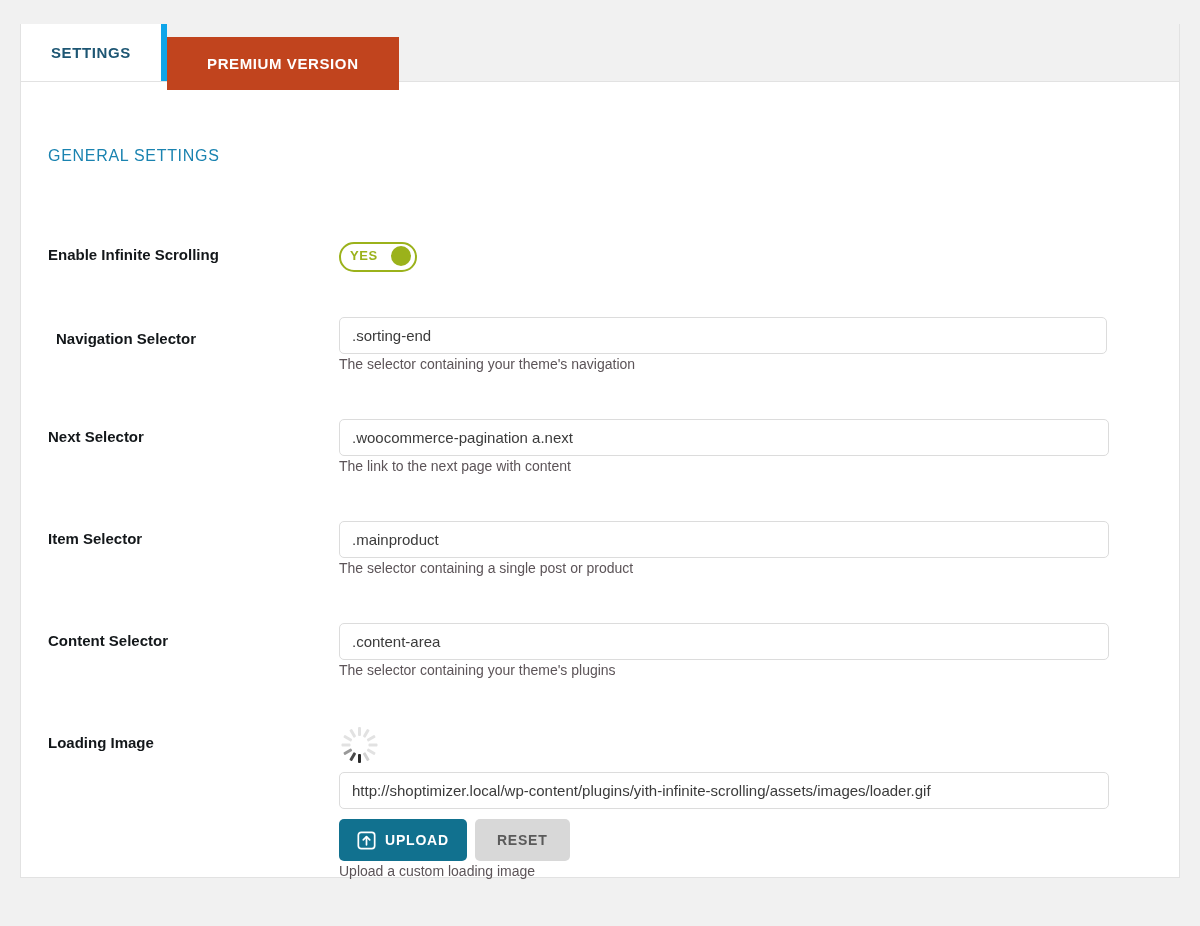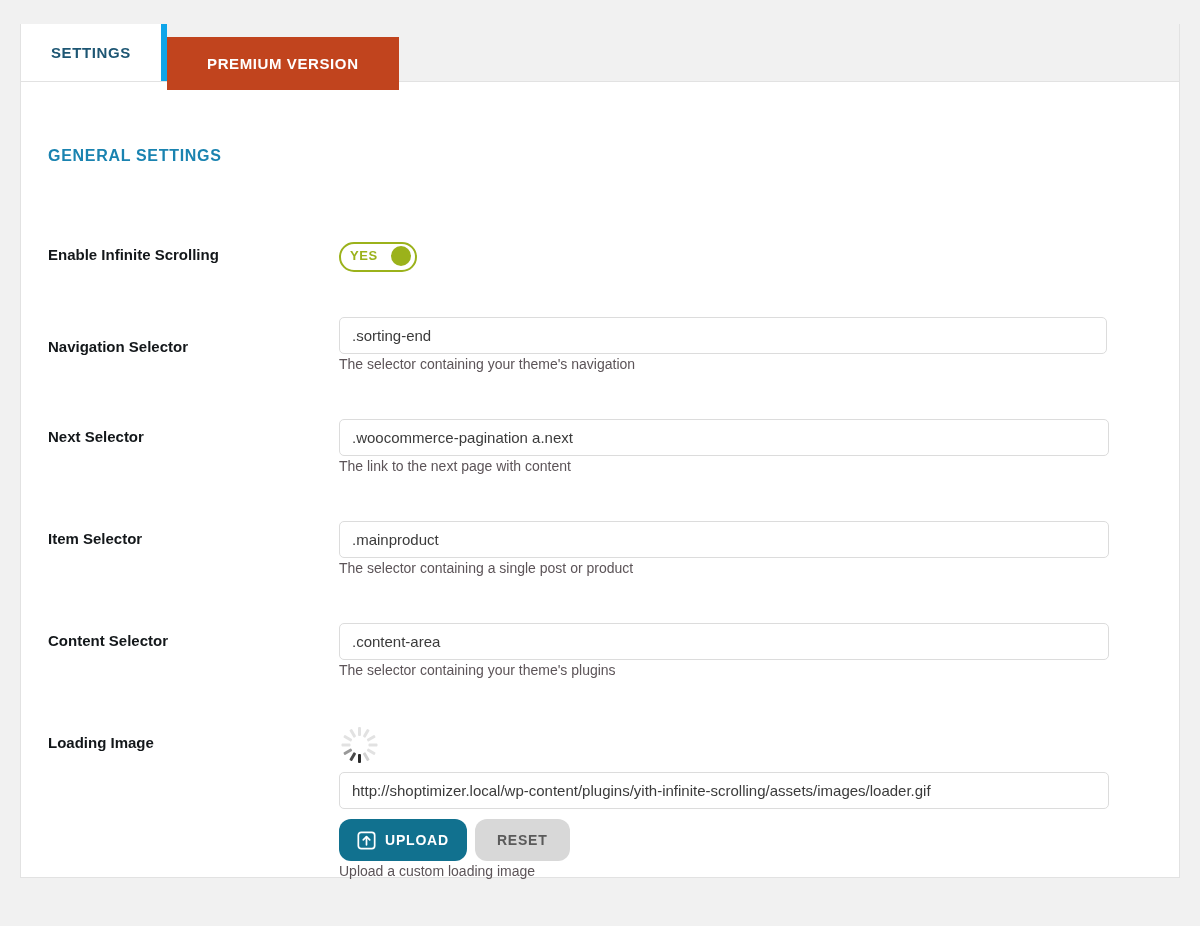--- a/index.html
+++ b/index.html
@@ -75,21 +75,21 @@
     right: 0;
     bottom: 0;
     padding: 0;
   }
 
   .section-title {
     position: absolute;
     left: 27px;
     top: 65px;
     font-size: 16px;
-    font-weight: bold;
+    font-weight: normal;
     letter-spacing: 0.7px;
     color: #1a83b0;
   }
 
   .row {
     position: absolute;
     left: 0;
     width: 100%;
   }
   .row-label {
@@ -195,21 +195,21 @@
   .btn-row {
     display: flex;
     gap: 8px;
     margin-top: 10px;
   }
   .btn {
     display: inline-flex;
     align-items: center;
     gap: 9px;
     border: none;
-    border-radius: 12px;
+    border-radius: 5px;
     font-family: "Liberation Sans", sans-serif;
     font-size: 14px;
     font-weight: bold;
     letter-spacing: 0.8px;
     padding: 0 18px;
     height: 42px;
     cursor: pointer;
   }
   .btn-upload {
     background: #11718f;
@@ -248,21 +248,21 @@
       <div class="row-label" style="top:3px;">Enable Infinite Scrolling</div>
       <div class="field" style="top:0;">
         <div class="toggle">
           <span class="toggle-text">YES</span>
           <span class="toggle-knob"></span>
         </div>
       </div>
     </div>
 
     <div class="row" style="top:235px;">
-      <div class="row-label" style="top:20px;">Navigation Selector</div>
+      <div class="row-label" style="top:12px;margin-left:8px;">Navigation Selector</div>
       <div class="field" style="top:0;">
         <div class="input-wrap">
           <input class="text-input" type="text" value=".sorting-end" style="">
           <span class="input-icon">
             <svg viewBox="0 0 20 20" width="18" height="18" xmlns="http://www.w3.org/2000/svg">
               <rect x="1" y="3" width="18" height="14" rx="2" ry="2" fill="none" stroke="#9b9b9b" stroke-width="1.6"></rect>
               <circle cx="6.6" cy="8.4" r="1.9" fill="#9b9b9b"></circle>
               <path d="M3.3 14.1c0.4-1.9 1.8-2.9 3.3-2.9s2.9 1 3.3 2.9z" fill="#9b9b9b"></path>
               <rect x="12" y="6.6" width="5" height="1.5" fill="#9b9b9b"></rect>
               <rect x="12" y="9.4" width="5" height="1.5" fill="#9b9b9b"></rect>

